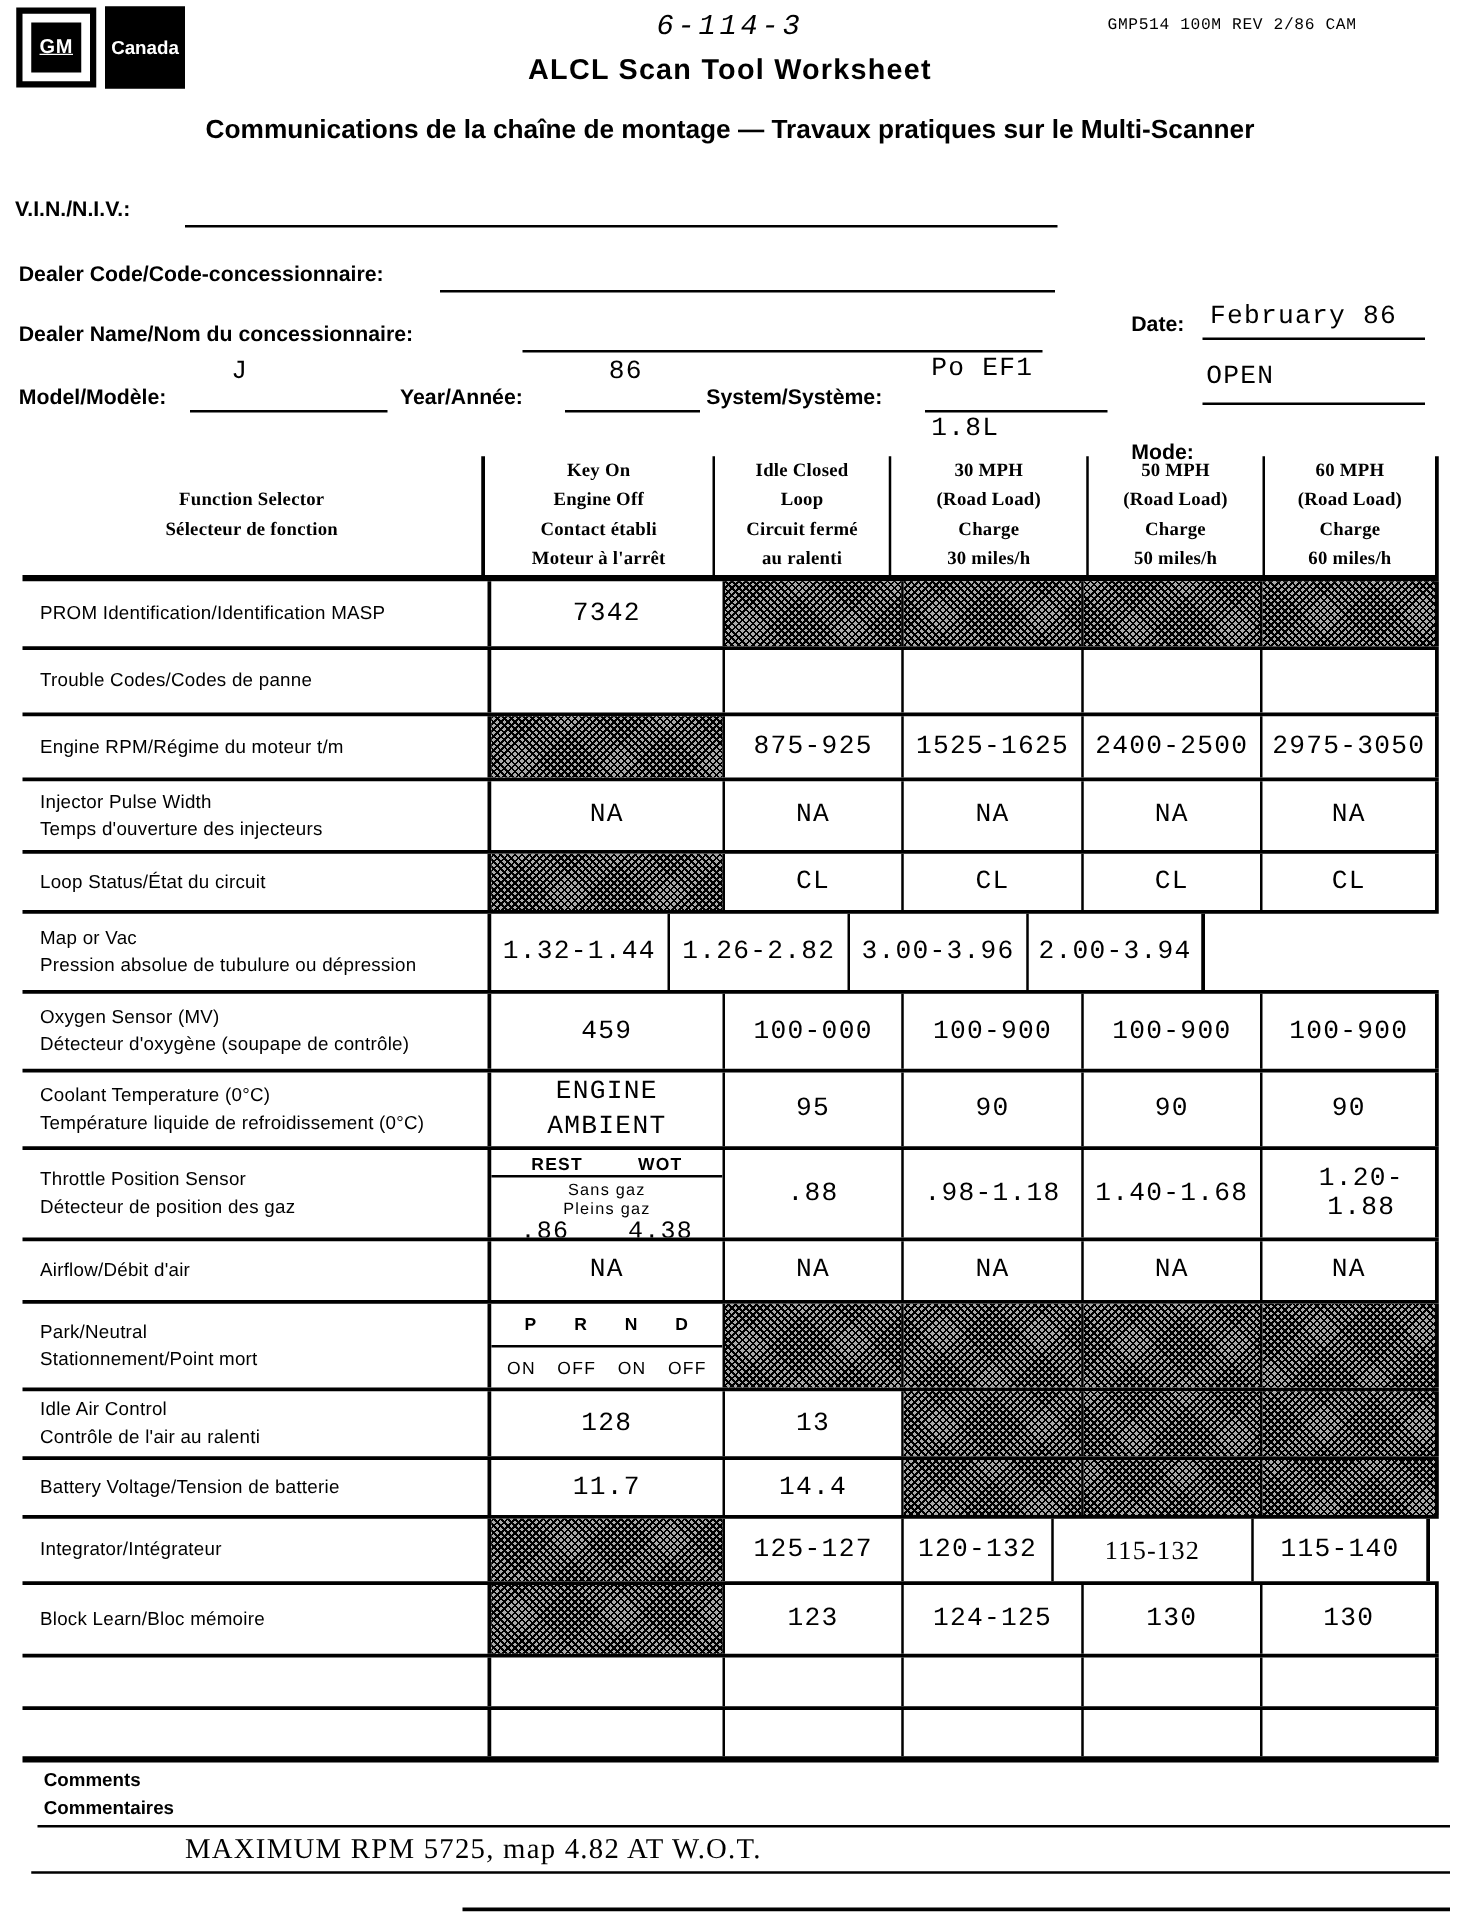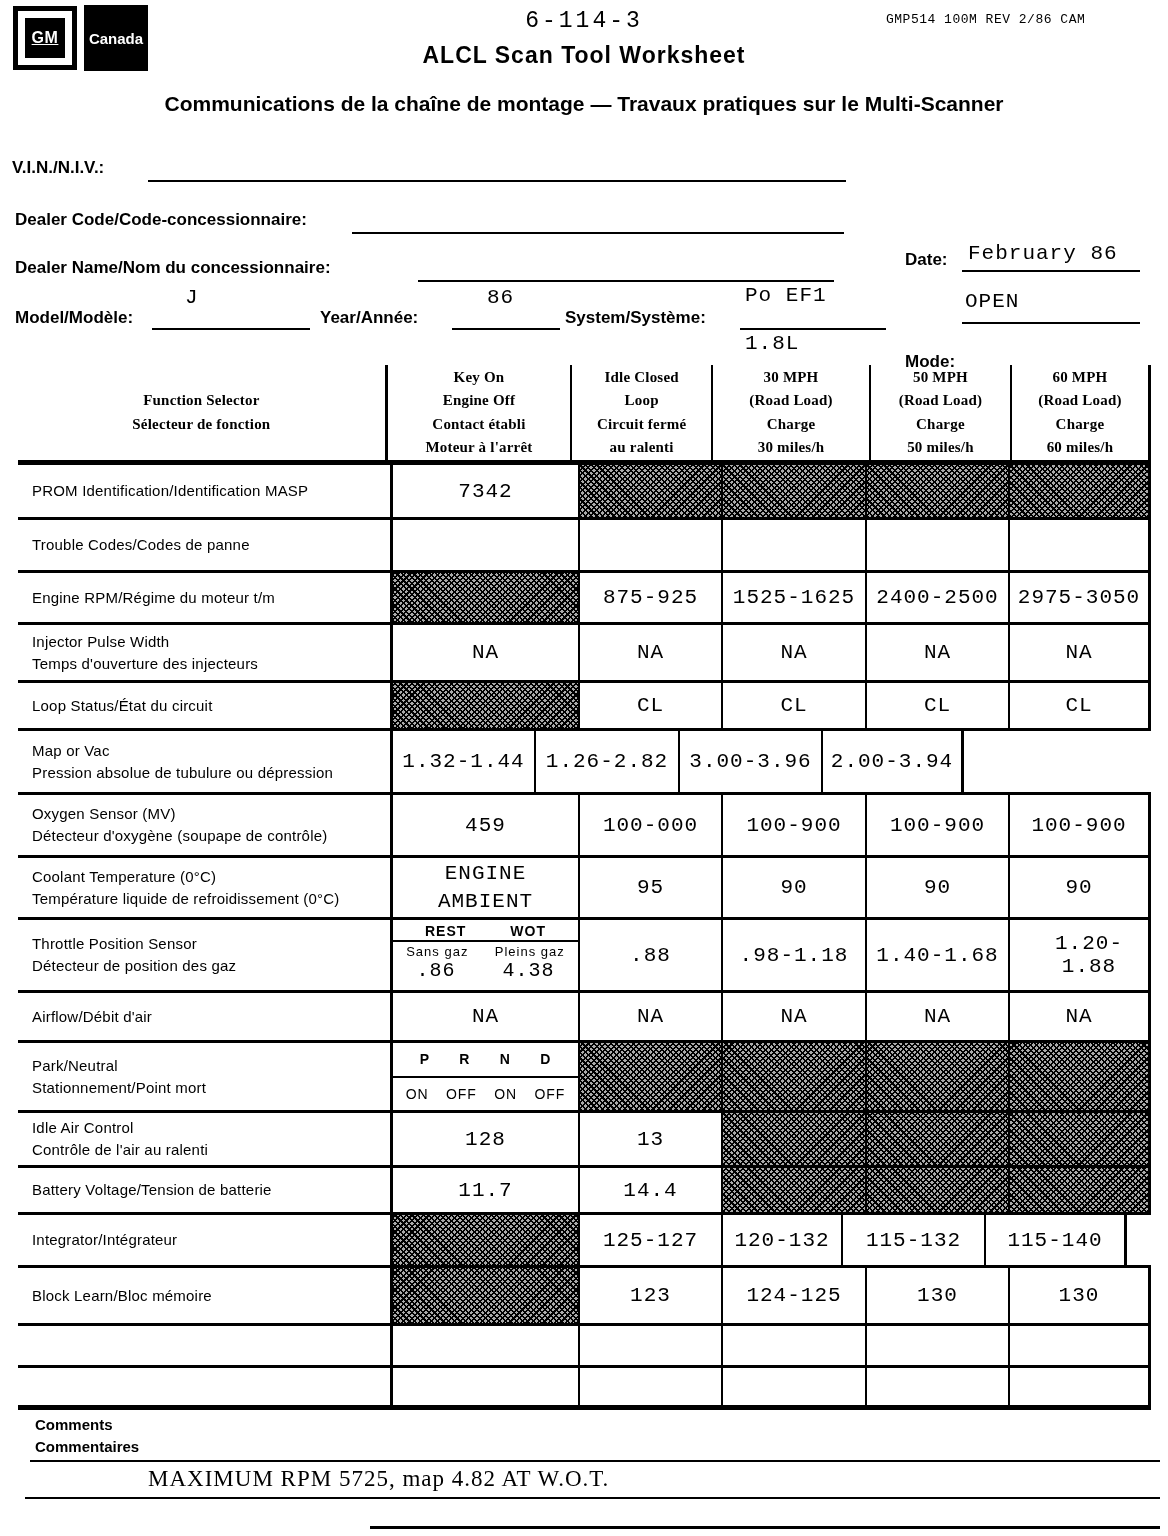--- a/index.html
+++ b/index.html
@@ -8,21 +8,21 @@
 
   
   .gm-box{position:absolute;left:13px;top:6px;width:64px;height:64px;border:5px solid #000;
           box-sizing:border-box;display:flex;align-items:center;justify-content:center;}
   .gm-inner{width:40px;height:40px;background:#000;color:#fff;display:flex;align-items:center;
             justify-content:center;font-weight:bold;font-size:16px;letter-spacing:.5px;
             text-decoration:underline;}
   .canada-box{position:absolute;left:84px;top:5px;width:64px;height:66px;background:#000;color:#fff;
               display:flex;align-items:center;justify-content:center;font-weight:bold;font-size:15px;}
   .doc-number{position:absolute;left:0;right:0;top:8px;text-align:center;
-              font-family:"Liberation Mono",monospace;font-size:23px;letter-spacing:3px;}
+              font-family:"Liberation Mono",monospace;font-size:23px;letter-spacing:3px;font-style:italic;}
   .form-code{position:absolute;left:886px;top:12px;font-family:"Liberation Mono",monospace;
              font-size:13px;letter-spacing:.5px;}
   .main-title{position:absolute;left:0;right:0;top:42px;text-align:center;font-weight:bold;
               font-size:23px;letter-spacing:1px;}
   .subtitle{position:absolute;left:0;right:0;top:92px;text-align:center;font-weight:bold;
             font-size:21px;}
 
   
   .flabel{position:absolute;font-weight:bold;font-size:17px;white-space:nowrap;}
   .fline{position:absolute;height:2px;background:#000;}
@@ -47,21 +47,21 @@
   .hatch{background-color:#aaa;
          background-image:repeating-linear-gradient(45deg,#000 0 1.5px,transparent 1.5px 4px),
                           repeating-linear-gradient(-45deg,#000 0 1.5px,transparent 1.5px 4px);}
   .two-line{white-space:pre-line;line-height:1.3;}
 
   
   .tps{width:100%;height:100%;display:flex;flex-direction:column;justify-content:flex-start;}
   .tps-top{display:flex;justify-content:space-around;font-family:"Liberation Sans",sans-serif;
            font-size:14px;font-weight:bold;border-bottom:2px solid #000;padding:3px 10px 1px 10px;}
   .tps-mid{display:flex;justify-content:space-around;font-family:"Liberation Sans",sans-serif;
-           font-size:13px;padding-top:2px;}
+           font-size:13px;padding-top:2px;flex-direction:column;}
   .tps-val{display:flex;justify-content:space-around;font-family:"Liberation Mono",monospace;
            font-size:20px;letter-spacing:1px;}
 
   
   .prnd{width:100%;height:100%;display:flex;flex-direction:column;}
   .prnd-top{flex:1;display:flex;align-items:center;justify-content:space-around;
             font-family:"Liberation Sans",sans-serif;font-size:14px;font-weight:bold;
             border-bottom:2px solid #000;padding:0 12px;}
   .prnd-bot{flex:1;display:flex;align-items:center;justify-content:space-around;
             font-family:"Liberation Sans",sans-serif;font-size:14px;padding:0 4px;}
@@ -279,21 +279,21 @@
         <div class="t-cell" style="width: 143px;">14.4</div>
         <div class="t-cell hatch" style="width: 144px;"></div>
         <div class="t-cell hatch" style="width: 143px;"></div>
         <div class="t-cell cLast hatch" style="width: 141px;"></div>
       </div>
       <div class="t-row" style="height: 53px;">
         <div class="t-cell c0" style="width: 375px;">Integrator/Intégrateur</div>
         <div class="t-cell hatch" style="width: 187px;"></div>
         <div class="t-cell" style="width: 143px;">125-127</div>
         <div class="t-cell" style="width: 120px;">120-132</div>
-        <div class="t-cell" style="width: 143px;">115-132</div>
+        <div class="t-cell" style="width: 160px; font-family: Liberation Serif, serif;">115-132</div>
         <div class="t-cell cLast" style="width: 141px;">115-140</div>
       </div>
       <div class="t-row" style="height: 58px;">
         <div class="t-cell c0" style="width: 375px;">Block Learn/Bloc mémoire</div>
         <div class="t-cell hatch" style="width: 187px;"></div>
         <div class="t-cell" style="width: 143px;">123</div>
         <div class="t-cell" style="width: 144px;">124-125</div>
         <div class="t-cell" style="width: 143px;">130</div>
         <div class="t-cell cLast" style="width: 141px;">130</div>
       </div>

